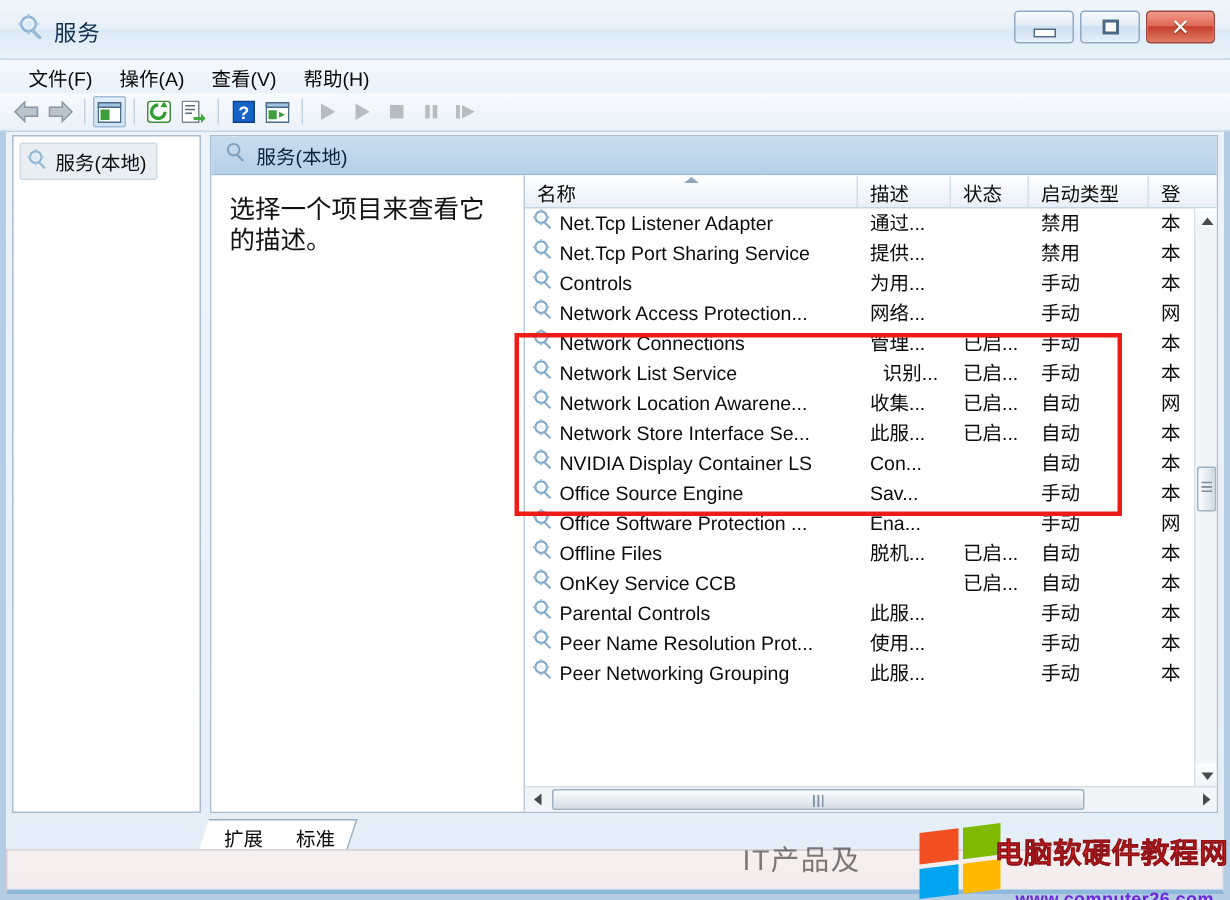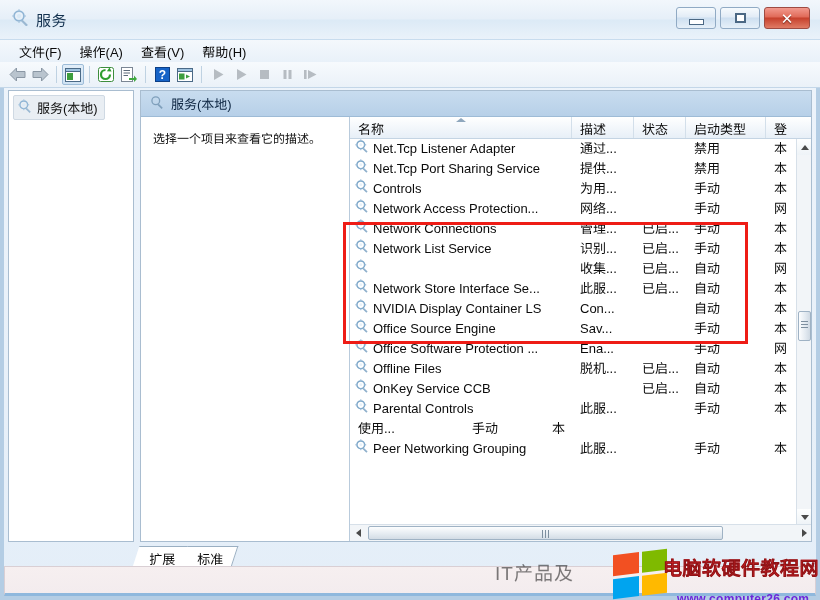--- a/index.html
+++ b/index.html
@@ -208,21 +208,21 @@
   
   .desc-col {
     position: absolute;
     left: 0; top: 0;
     width: 208px; height: 424px;
     background: #ffffff;
     box-sizing: border-box;
     padding: 12px 12px 0 12px;
   }
   .desc-text {
-    font-size: 12px;
+    font-size: 17px;
     color: #121212;
     line-height: 21px;
   }
 
   
   .listview {
     position: absolute;
     left: 208px; top: 0;
     width: 462px; height: 424px;
     box-sizing: border-box;
@@ -776,38 +776,39 @@
                       <g fill="#9dbdd8">
                         <rect x="5.9" y="0.4" width="1.4" height="2"></rect>
                         <rect x="5.9" y="10.8" width="1.4" height="2"></rect>
                         <rect x="0.4" y="5.9" width="2" height="1.4"></rect>
                         <rect x="10.8" y="5.9" width="2" height="1.4"></rect>
                       </g>
                       <path d="M10 10 l4.4 4.4 -1.4 1.3 -4.4 -4.4z" fill="#8fb0cc"></path>
                     </svg></span>
                   <span>Network List Service</span>
                 </div>
-                <div class="cell" style="width: 62px;">识别...</div>
+                <div class="cell" style="width: 62px; text-align: center;">识别...</div>
                 <div class="cell" style="width: 52px;">已启...</div>
                 <div class="cell" style="width: 80px;">手动</div>
                 <div class="cell" style="width: 31px;">本</div>
               </div>
               <div class="lv-row">
                 <div class="cell name" style="width: 222px;">
                   <span><svg class="svc-ico" width="14" height="14" viewBox="0 0 16 16">
                       <circle cx="6.6" cy="6.6" r="4.4" fill="none" stroke="#7ea8ca" stroke-width="1.7"></circle>
                       <circle cx="6.6" cy="6.6" r="1.7" fill="#e8f2fa"></circle>
                       <g fill="#9dbdd8">
                         <rect x="5.9" y="0.4" width="1.4" height="2"></rect>
                         <rect x="5.9" y="10.8" width="1.4" height="2"></rect>
                         <rect x="0.4" y="5.9" width="2" height="1.4"></rect>
                         <rect x="10.8" y="5.9" width="2" height="1.4"></rect>
                       </g>
                       <path d="M10 10 l4.4 4.4 -1.4 1.3 -4.4 -4.4z" fill="#8fb0cc"></path>
                     </svg></span>
+                  <span>Network Location Awarene...</span>
                 </div>
                 <div class="cell" style="width: 62px;">收集...</div>
                 <div class="cell" style="width: 52px;">已启...</div>
                 <div class="cell" style="width: 80px;">自动</div>
                 <div class="cell" style="width: 31px;">网</div>
               </div>
               <div class="lv-row">
                 <div class="cell name" style="width: 222px;">
                   <span><svg class="svc-ico" width="14" height="14" viewBox="0 0 16 16">
                       <circle cx="6.6" cy="6.6" r="4.4" fill="none" stroke="#7ea8ca" stroke-width="1.7"></circle>
@@ -941,20 +942,34 @@
                       <path d="M10 10 l4.4 4.4 -1.4 1.3 -4.4 -4.4z" fill="#8fb0cc"></path>
                     </svg></span>
                   <span>Parental Controls</span>
                 </div>
                 <div class="cell" style="width: 62px;">此服...</div>
                 <div class="cell" style="width: 52px;"></div>
                 <div class="cell" style="width: 80px;">手动</div>
                 <div class="cell" style="width: 31px;">本</div>
               </div>
               <div class="lv-row">
+                <div class="cell name" style="width: 222px;">
+                  <span><svg class="svc-ico" width="14" height="14" viewBox="0 0 16 16">
+                      <circle cx="6.6" cy="6.6" r="4.4" fill="none" stroke="#7ea8ca" stroke-width="1.7"></circle>
+                      <circle cx="6.6" cy="6.6" r="1.7" fill="#e8f2fa"></circle>
+                      <g fill="#9dbdd8">
+                        <rect x="5.9" y="0.4" width="1.4" height="2"></rect>
+                        <rect x="5.9" y="10.8" width="1.4" height="2"></rect>
+                        <rect x="0.4" y="5.9" width="2" height="1.4"></rect>
+                        <rect x="10.8" y="5.9" width="2" height="1.4"></rect>
+                      </g>
+                      <path d="M10 10 l4.4 4.4 -1.4 1.3 -4.4 -4.4z" fill="#8fb0cc"></path>
+                    </svg></span>
+                  <span>Peer Name Resolution Prot...</span>
+                </div>
                 <div class="cell" style="width: 62px;">使用...</div>
                 <div class="cell" style="width: 52px;"></div>
                 <div class="cell" style="width: 80px;">手动</div>
                 <div class="cell" style="width: 31px;">本</div>
               </div>
               <div class="lv-row">
                 <div class="cell name" style="width: 222px;">
                   <span><svg class="svc-ico" width="14" height="14" viewBox="0 0 16 16">
                       <circle cx="6.6" cy="6.6" r="4.4" fill="none" stroke="#7ea8ca" stroke-width="1.7"></circle>
                       <circle cx="6.6" cy="6.6" r="1.7" fill="#e8f2fa"></circle>

